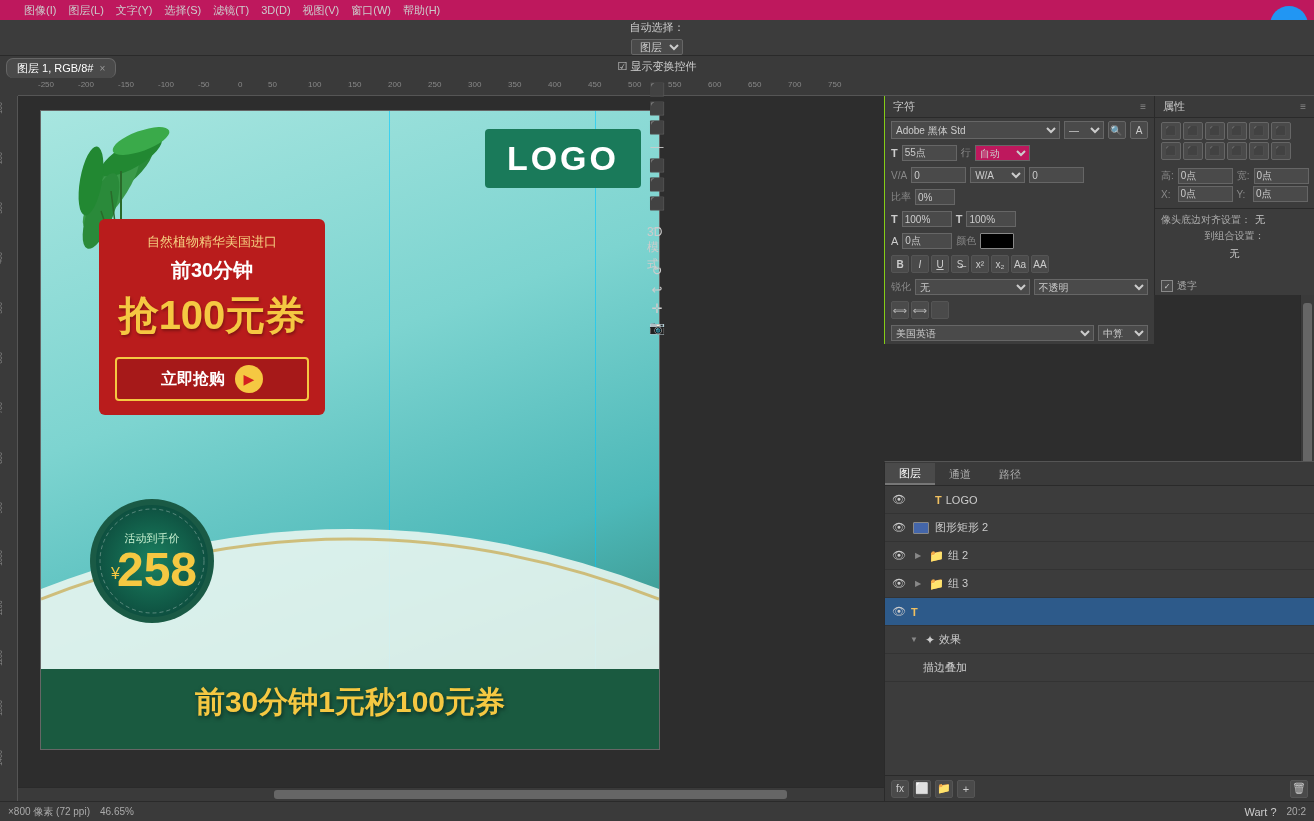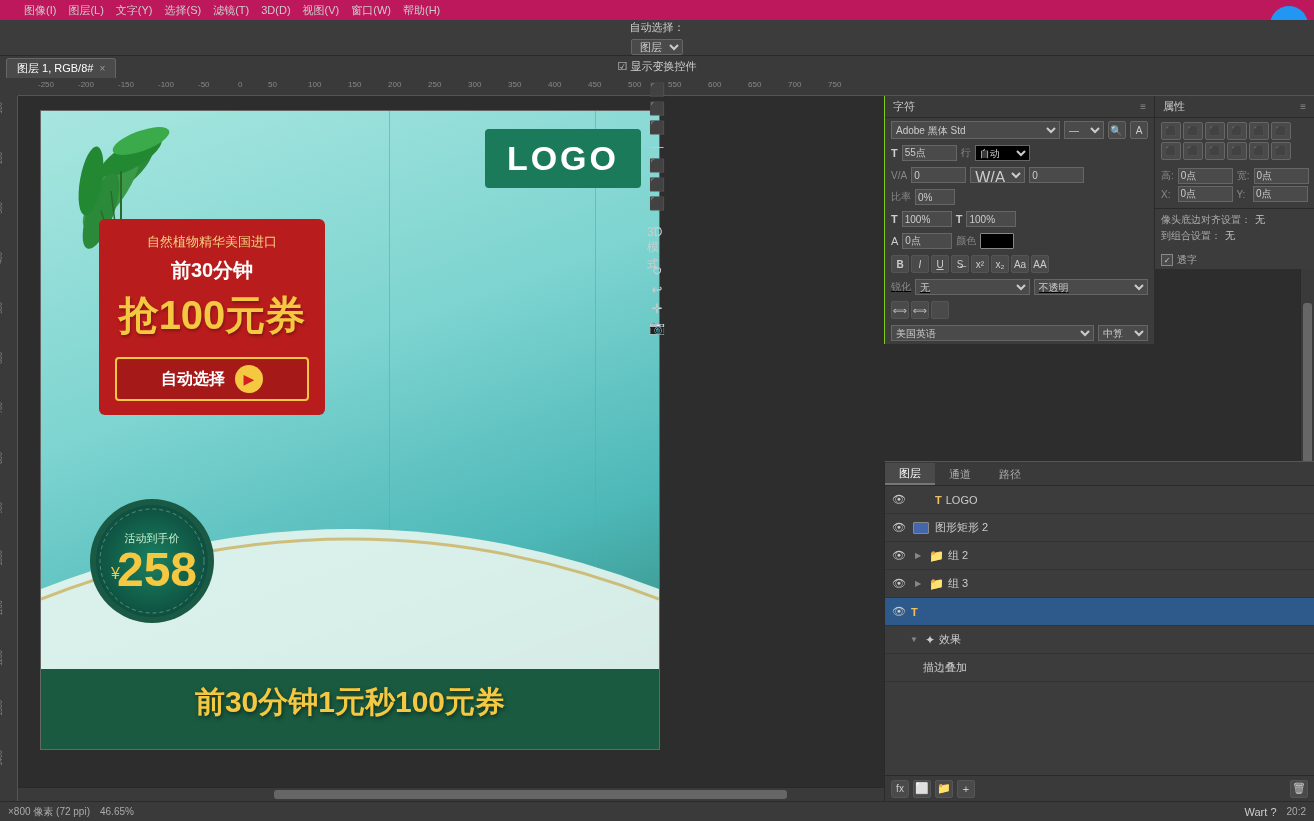--- a/index.html
+++ b/index.html
@@ -100,20 +100,21 @@
       align-items: center;
       gap: 6px;
       border-radius: 3px 3px 0 0;
       cursor: pointer;
       border: 1px solid #666;
       border-bottom: none;
     }
     .tab-item.active {
       background: #4a4a4a;
       color: #fff;
+      border-radius: 7px;
     }
     .tab-close {
       font-size: 10px;
       color: #999;
       cursor: pointer;
     }
 
     
     .ruler-h {
       position: absolute;
@@ -332,21 +333,21 @@
 
       <div style="position:absolute;top:18px;right:18px;background:#1a7a5a;padding:10px 22px;border-radius:4px;">
         <span style="font-size:34px;font-weight:900;color:#fff;letter-spacing:3px;font-family:Arial,sans-serif;">LOGO</span>
       </div>
 
       <div style="position:absolute;top:108px;left:58px;width:226px;background:#b91c1c;border-radius:6px;padding:14px 16px;">
         <div style="font-size:13px;color:#f5d080;text-align:center;margin-bottom:6px;font-family:'Microsoft YaHei',sans-serif;">自然植物精华美国进口</div>
         <div style="font-size:20px;color:#fff;text-align:center;margin-bottom:4px;font-weight:700;font-family:'Microsoft YaHei',sans-serif;">前30分钟</div>
         <div style="font-size:40px;color:#f5c842;text-align:center;font-weight:900;margin-bottom:14px;font-family:'Microsoft YaHei',sans-serif;text-shadow:1px 2px 3px rgba(0,0,0,0.3);">抢100元券</div>
         <div style="display:flex;align-items:center;justify-content:center;gap:10px;border:2px solid #f5c842;border-radius:4px;padding:6px 14px;background:rgba(0,0,0,0.1);">
-          <span style="font-size:16px;color:#fff;font-weight:700;font-family:'Microsoft YaHei',sans-serif;">自动选择</span>
+          <span style="font-size:16px;color:#fff;font-weight:700;font-family:'Microsoft YaHei',sans-serif;">立即抢购</span>
           <div style="width:28px;height:28px;background:#f5c842;border-radius:50%;display:flex;align-items:center;justify-content:center;color:#d42020;font-size:14px;">▶</div>
         </div>
       </div>
 
       <div style="position:absolute;bottom:120px;left:44px;width:135px;height:135px;">
         
         <svg width="135" height="135" viewBox="0 0 135 135">
           <defs>
             <radialGradient id="circleGrad" cx="50%" cy="50%" r="50%">
               <stop offset="0%" stop-color="#1a8060"></stop>
@@ -448,21 +449,21 @@
       <input value="0点" style="width: 55px; height: 16px; background: rgb(74, 74, 74); border: 1px solid rgb(102, 102, 102); color: rgb(204, 204, 204); font-size: 10px; padding: 0px 2px;">
     </div>
   </div>
   <div class="h-divider"></div>
 
   <div style="padding:2px 6px;font-size:10px;color:#aaa;">
     <div style="display:flex;align-items:center;gap:4px;margin-bottom:2px;">
       <span>像头底边对齐设置：</span>
       <span style="color:#ccc;">无</span>
     </div>
-    <div style="display:flex;align-items:center;gap:4px;margin-bottom:10px;">
+    <div style="display:flex;align-items:center;gap:4px;margin-bottom:18px;flex-direction:column;">
       <span>到组合设置：</span>
       <span style="color:#ccc;">无</span>
     </div>
     <div style="display:flex;align-items:center;gap:4px;">
       <div style="width:12px;height:12px;border:1px solid #888;background:#4a4a4a;display:flex;align-items:center;justify-content:center;font-size:8px;color:#ccc;cursor:pointer;">✓</div>
       <span>透字</span>
     </div>
   </div>
 </div>
 
@@ -480,29 +481,29 @@
       <option>—</option>
     </select>
     <div style="width:18px;height:18px;background:#4a4a4a;border:1px solid #666;border-radius:2px;display:flex;align-items:center;justify-content:center;font-size:10px;color:#ccc;cursor:pointer;">🔍</div>
     <div style="width:18px;height:18px;background:#4a4a4a;border:1px solid #666;border-radius:2px;display:flex;align-items:center;justify-content:center;font-size:10px;color:#ccc;cursor:pointer;">A</div>
   </div>
 
   <div style="display:flex;align-items:center;gap:4px;padding:3px 6px;">
     <span style="font-size:11px;color:#ccc;font-weight:bold;">T</span>
     <input value="55点" style="width: 55px; height: 16px; background: rgb(74, 74, 74); border: 1px solid rgb(102, 102, 102); color: rgb(204, 204, 204); font-size: 10px; padding: 0px 2px;">
     <span style="font-size:10px;color:#888;">行</span>
-    <select style="width:55px;height:16px;background:#000000;border:1px solid #666;color:#ccc;font-size:10px;">
+    <select style="width:55px;height:16px;background:#be185d;border:1px solid #666;color:#ccc;font-size:10px;">
       <option>自动</option>
     </select>
   </div>
 
   <div style="display:flex;align-items:center;gap:4px;padding:3px 6px;">
     <span style="font-size:10px;color:#888;">V/A</span>
     <input value="0" style="width: 55px; height: 16px; background: rgb(74, 74, 74); border: 1px solid rgb(102, 102, 102); color: rgb(204, 204, 204); font-size: 10px; padding: 0px 2px;">
-    <select style="width:55px;height:16px;background:#4a4a4a;border:1px solid #666;color:#ccc;font-size:16px;">
+    <select style="width:55px;height:16px;background:#4a4a4a;border:1px solid #666;color:#ccc;font-size:10px;">
       <option>W/A</option>
     </select>
     <input value="0" style="width: 55px; height: 16px; background: rgb(74, 74, 74); border: 1px solid rgb(102, 102, 102); color: rgb(204, 204, 204); font-size: 10px; padding: 0px 2px;">
   </div>
 
   <div style="display:flex;align-items:center;gap:4px;padding:3px 6px;">
     <span style="font-size:10px;color:#888;">比率</span>
     <input value="0%" style="width: 40px; height: 16px; background: rgb(74, 74, 74); border: 1px solid rgb(102, 102, 102); color: rgb(204, 204, 204); font-size: 10px; padding: 0px 2px;">
   </div>
 
@@ -530,21 +531,21 @@
     <div style="width:18px;height:18px;background:#4a4a4a;border:1px solid #555;border-radius:2px;display:flex;align-items:center;justify-content:center;font-size:10px;color:#ccc;cursor:pointer;">
         <u>U</u>
       </div>
     <div style="width:18px;height:18px;background:#4a4a4a;border:1px solid #555;border-radius:2px;display:flex;align-items:center;justify-content:center;font-size:10px;color:#ccc;cursor:pointer;">S̶</div>
     <div style="width:18px;height:18px;background:#4a4a4a;border:1px solid #555;border-radius:2px;display:flex;align-items:center;justify-content:center;font-size:10px;color:#ccc;cursor:pointer;">x²</div>
     <div style="width:18px;height:18px;background:#4a4a4a;border:1px solid #555;border-radius:2px;display:flex;align-items:center;justify-content:center;font-size:10px;color:#ccc;cursor:pointer;">x₂</div>
     <div style="width:18px;height:18px;background:#4a4a4a;border:1px solid #555;border-radius:2px;display:flex;align-items:center;justify-content:center;font-size:10px;color:#ccc;cursor:pointer;">Aa</div>
     <div style="width:18px;height:18px;background:#4a4a4a;border:1px solid #555;border-radius:2px;display:flex;align-items:center;justify-content:center;font-size:10px;color:#ccc;cursor:pointer;">AA</div>
   </div>
 
-  <div style="display:flex;align-items:center;gap:4px;padding:3px 6px;text-decoration:underline;">
+  <div style="display:flex;align-items:center;gap:4px;padding:3px 6px;">
     <span style="font-size:10px;color:#888;">锐化</span>
     <select style="flex:1;height:16px;background:#4a4a4a;border:1px solid #666;color:#ccc;font-size:10px;">
       <option>无</option>
       <option>锐化</option>
     </select>
     <select style="flex:1;height:16px;background:#4a4a4a;border:1px solid #666;color:#ccc;font-size:10px;">
       <option>不透明</option>
     </select>
   </div>
 

